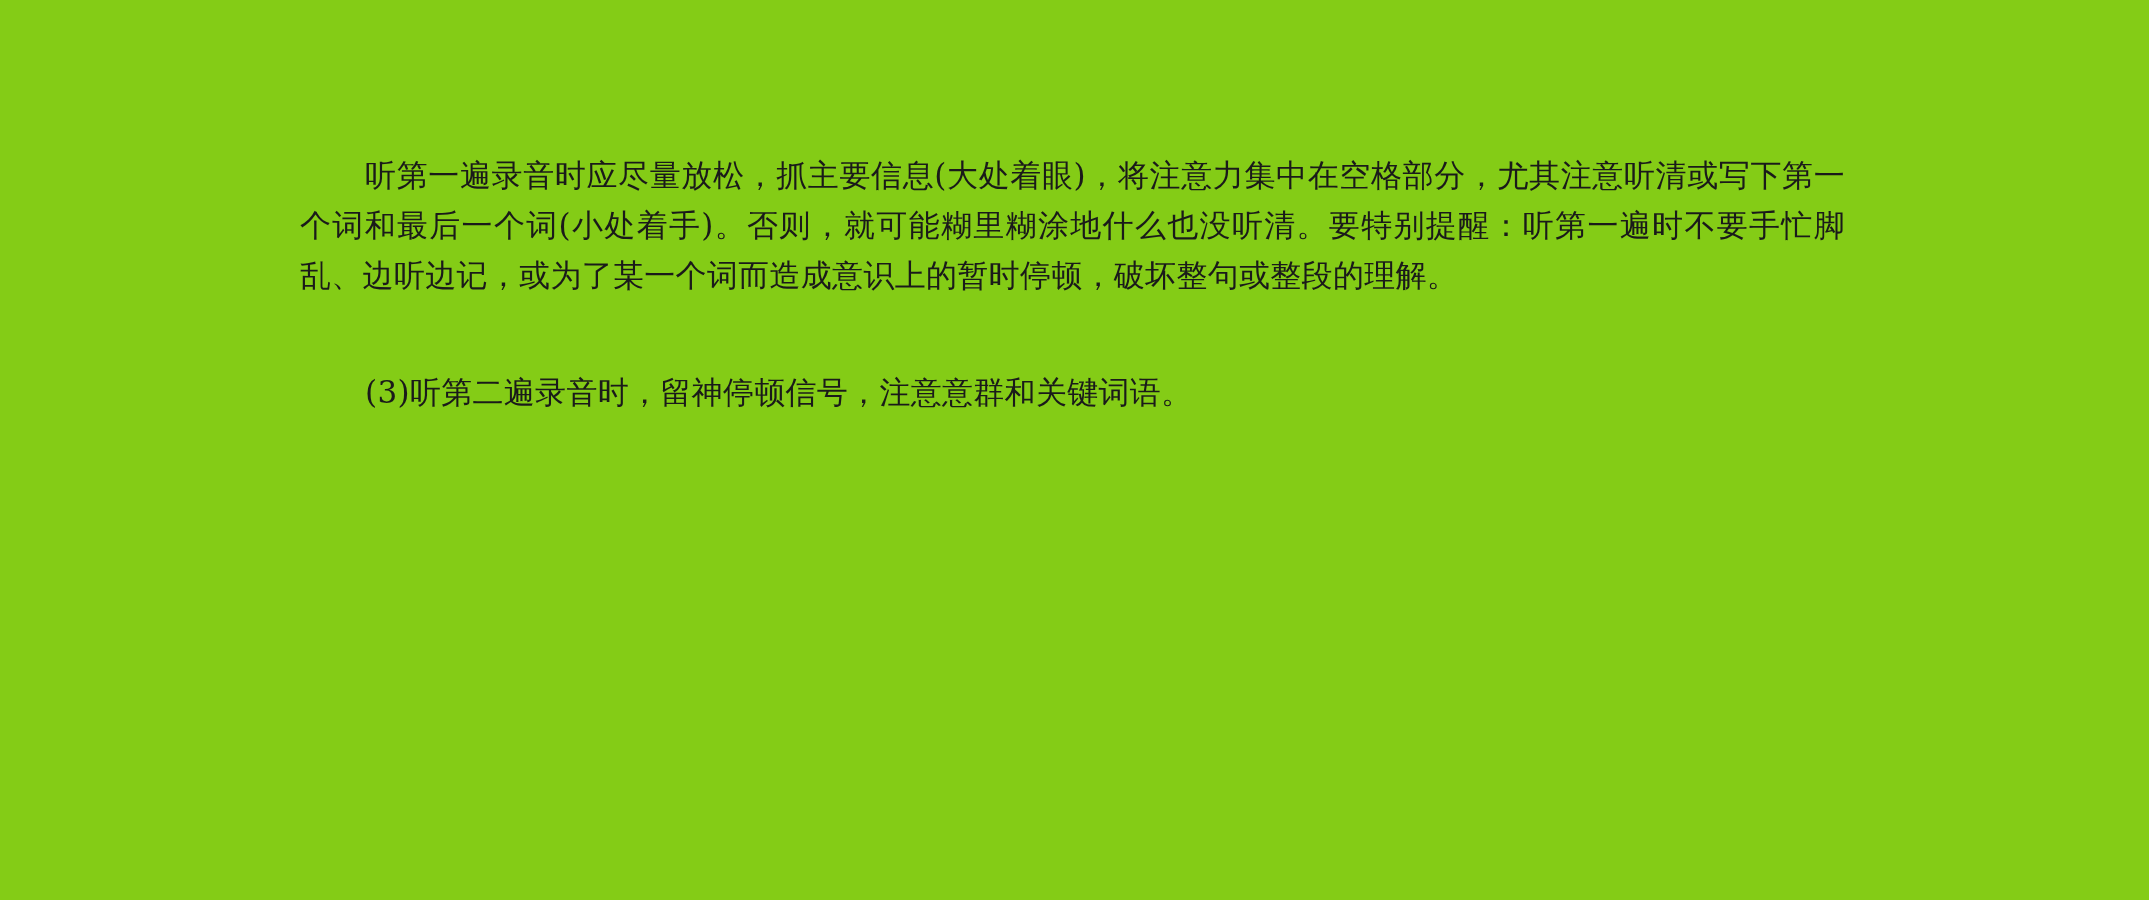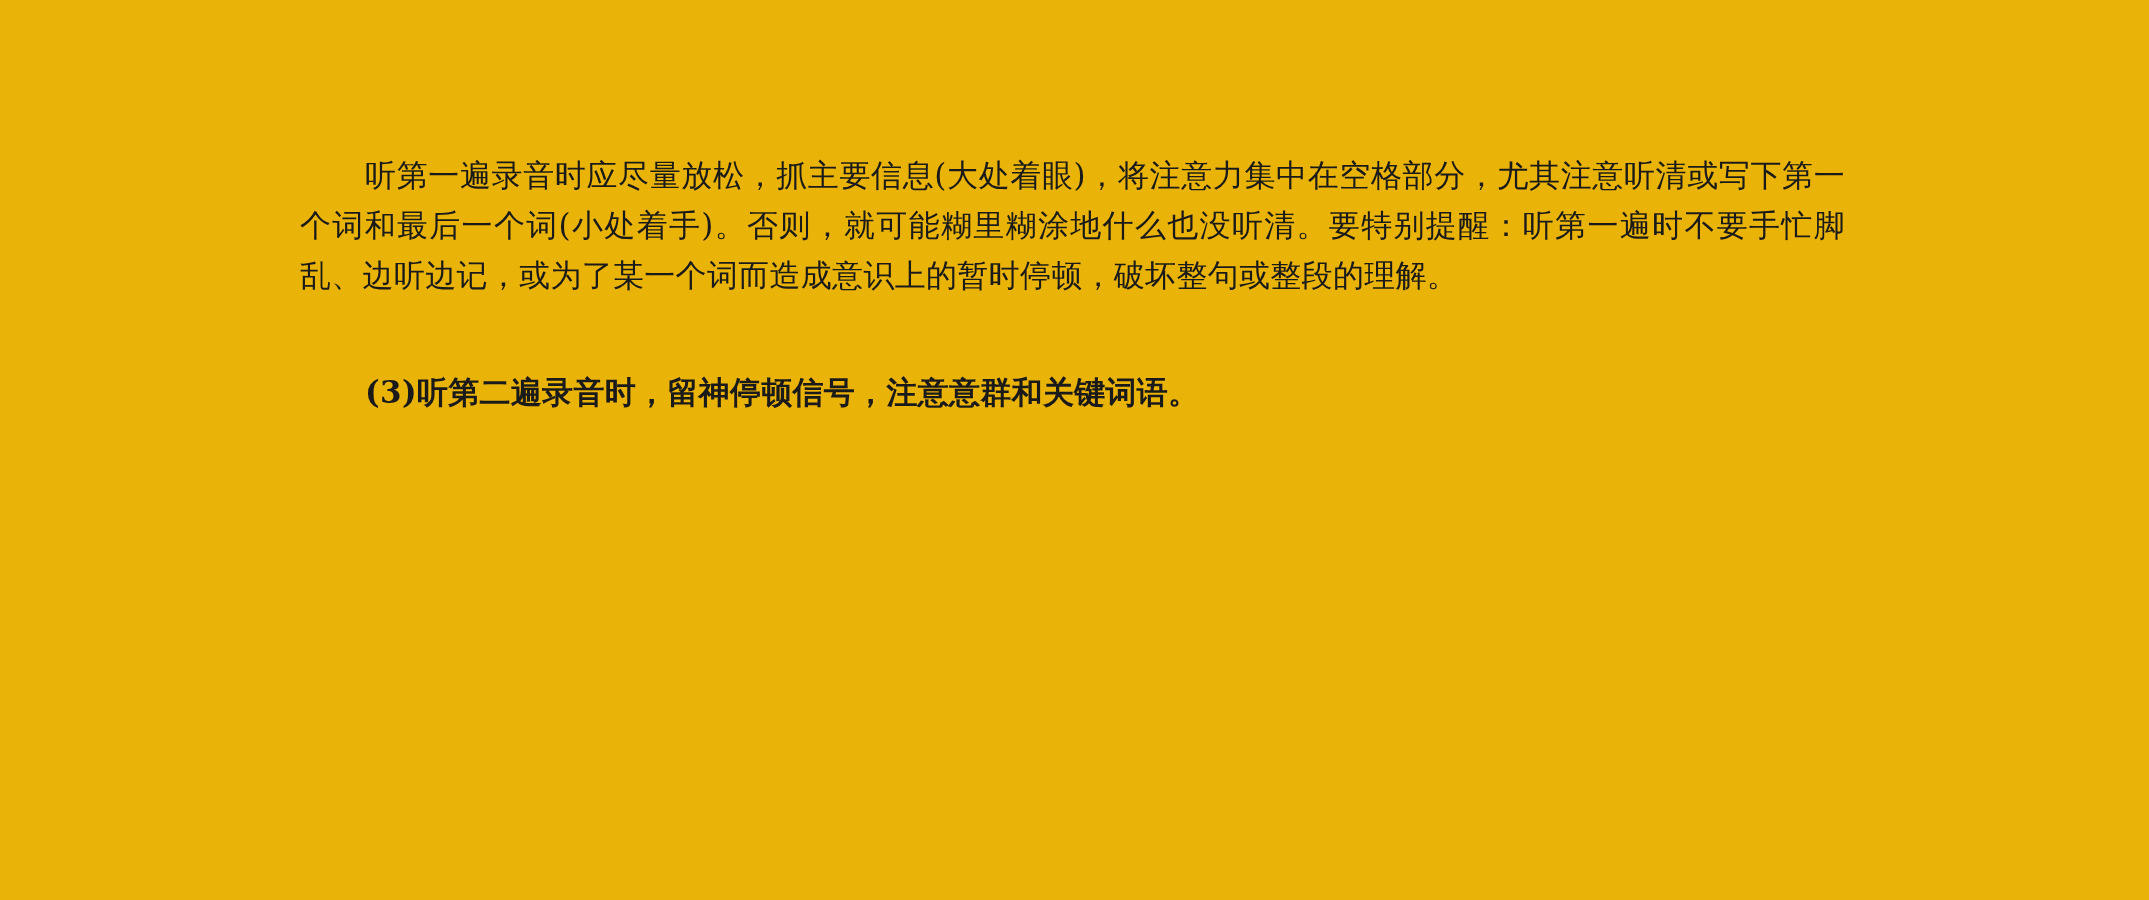--- a/index.html
+++ b/index.html
@@ -12,40 +12,39 @@
     height: 900px;
     font-family: "DejaVu Serif", "Liberation Serif", serif;
     color: #1a1a1a;
     overflow: hidden;
   }
   .page {
     box-sizing: border-box;
     width: 2149px;
     height: 900px;
     padding: 150px 300px 0 300px;
-    background: #eab308;
+    background: #84cc16;
   }
   .doc-body {
     width: 1545px;
   }
   .para {
     font-size: 31px;
     line-height: 1.62;
     text-align: justify;
     text-justify: inter-ideograph;
     letter-spacing: 0.3px;
     margin: 0 0 26px 0;
     color: #1a1a1a;
   }
   .para.indent {
     text-indent: 2.1em;
   }
   .para.last {
     margin-bottom: 0;
-    font-weight: bold;
   }
   .spacer-sm {
     height: 20px;
   }
 </style>
 </head>
 <body>
 
 <div class="page">
   <div class="doc-body">

